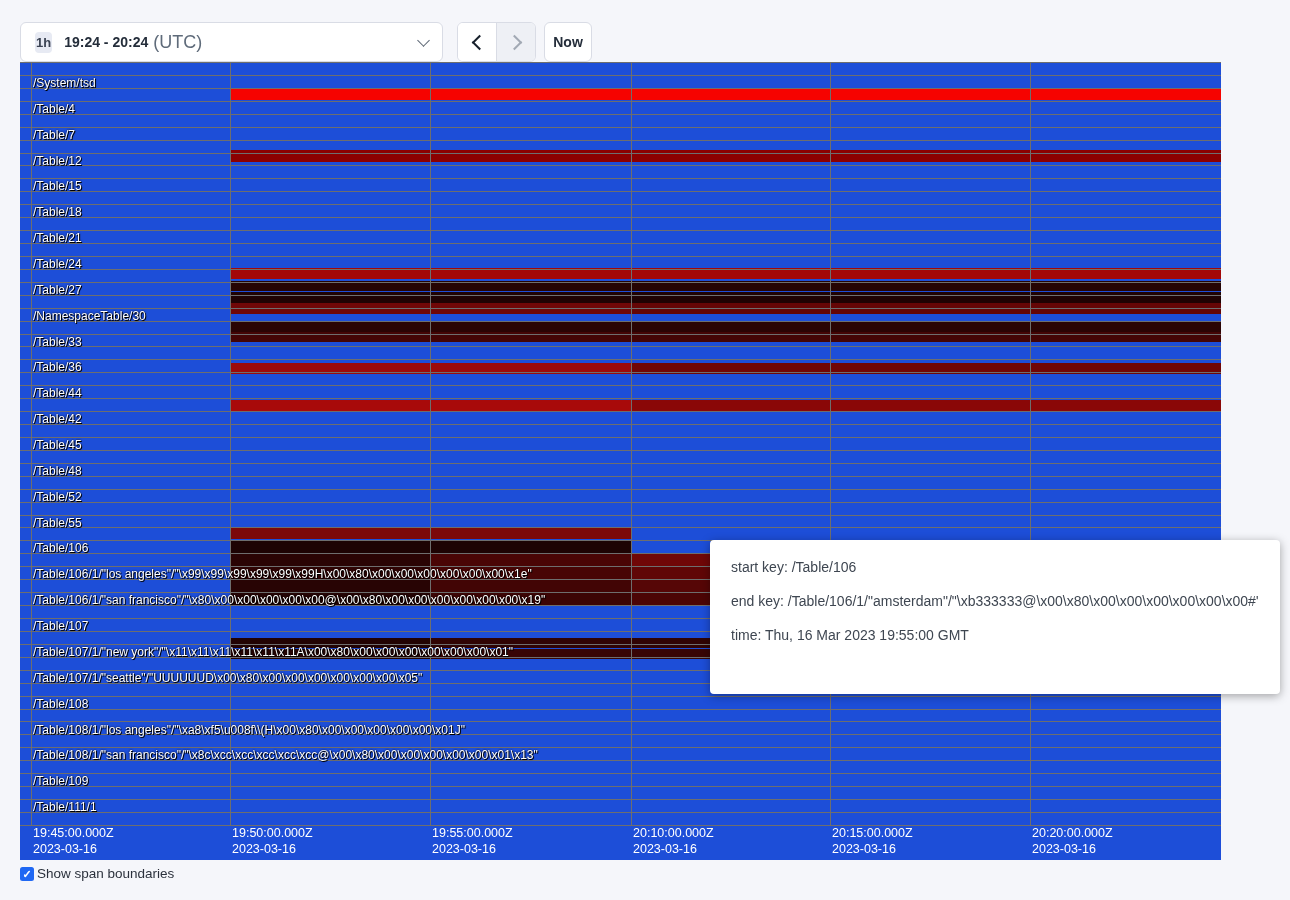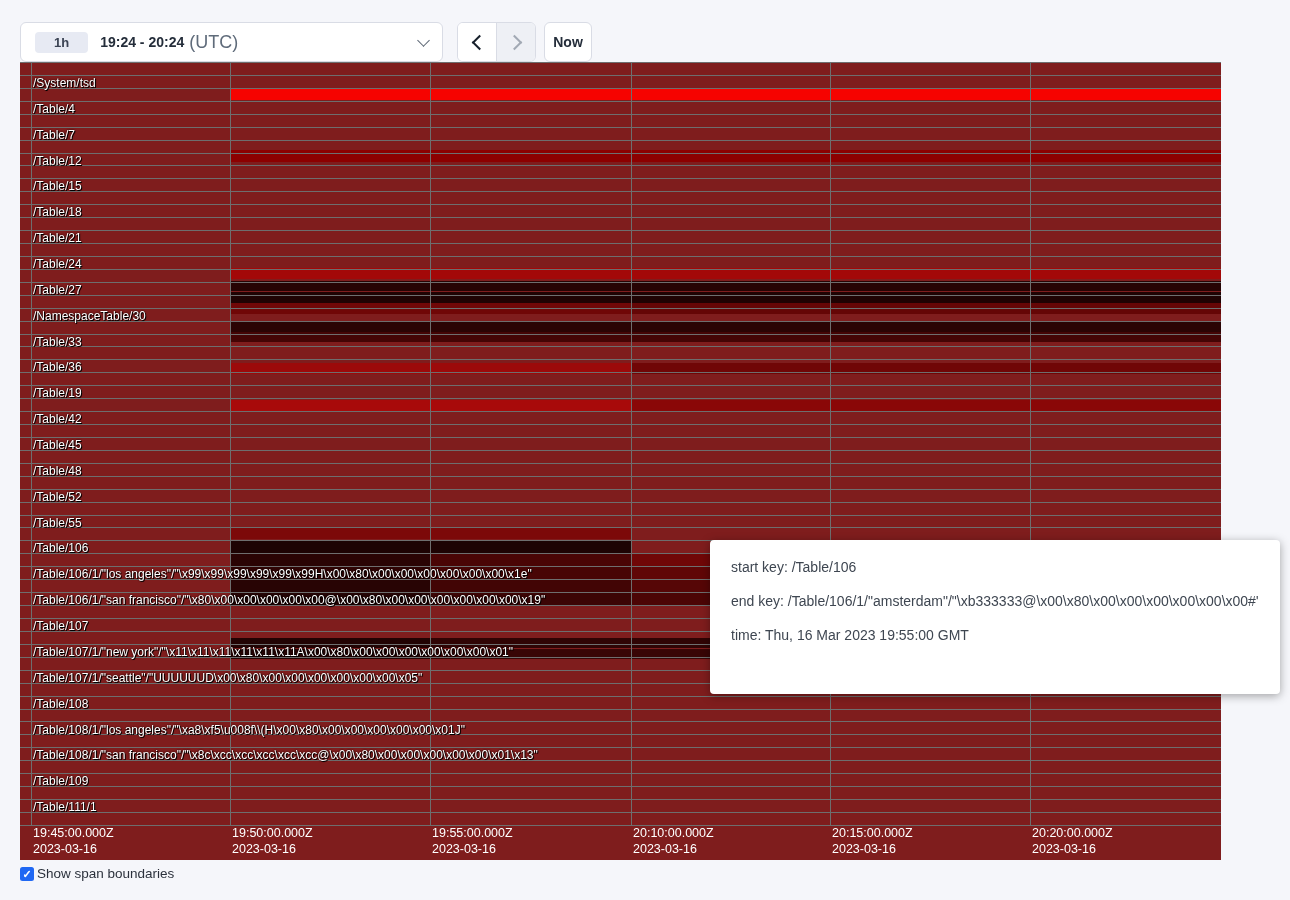--- a/index.html
+++ b/index.html
@@ -9,40 +9,40 @@
     font-family:"Liberation Sans", sans-serif;
   }
   
   .ctrl{
     position:absolute;box-sizing:border-box;background:#fff;
     border:1px solid #d9dce5;border-radius:6px;display:flex;align-items:center;
   }
   #time-range{left:20px;top:22px;width:423px;height:40px;padding:0 14px;cursor:pointer;}
   #range-badge{
     background:#e7eaf3;color:#3c4454;font-weight:bold;font-size:13px;
-    padding:3px 19px;border-radius:4px;margin-right:12px;
+    padding:3px 1px;border-radius:4px;margin-right:12px;
   }
   #range-text{font-size:14px;font-weight:bold;color:#242d3a;}
   #range-suffix{font-size:18px;color:#5f6b7a;margin-left:5px;font-weight:normal;}
   .chev-down{
     margin-left:auto;width:8px;height:8px;margin-top:-4px;
     border-right:1.6px solid #5a6472;border-bottom:1.6px solid #5a6472;
     transform:rotate(45deg);
   }
   #nav-group{left:457px;top:22px;height:40px;padding:0;overflow:hidden;}
   .nav-btn{width:38px;height:100%;display:flex;align-items:center;justify-content:center;cursor:pointer;background:#fff;border:none;}
   .nav-btn + .nav-btn{border-left:1px solid #d9dce5;}
   .nav-btn.disabled{background:#eef0f5;cursor:default;}
   .chev-left{width:9px;height:9px;border-left:2.6px solid #17202c;border-bottom:2.6px solid #17202c;transform:rotate(45deg);margin-left:4px;}
   .chev-right{width:9px;height:9px;border-left:2.6px solid #a2a9b4;border-bottom:2.6px solid #a2a9b4;transform:rotate(-135deg);margin-right:4px;}
   #now-button{left:544px;top:22px;width:48px;height:40px;justify-content:center;cursor:pointer;font-size:14px;font-weight:bold;color:#242d3a;}
   
   #hm{
     position:absolute;left:20px;top:62px;width:1201px;height:798px;
-    background:#7f1d1d;overflow:hidden;
+    background:#1d4ed8;overflow:hidden;
   }
   .rowlabel{
     position:absolute;height:14px;line-height:14px;font-size:12px;color:#fff;
     white-space:nowrap;text-shadow:0 0 2px #000,1px 1px 0 #000;z-index:30;
   }
   .axislabel{position:absolute;font-size:12.5px;color:#fff;line-height:16px;white-space:nowrap;z-index:30;}
   
   #tooltip{
     position:absolute;left:710px;top:540px;width:570px;height:154px;box-sizing:border-box;
     background:#fff;border-radius:4px;box-shadow:0 2px 10px rgba(0,0,0,0.35);
@@ -182,21 +182,21 @@
     <div class="rowlabel" style="position: absolute; left: 13px; top: 65.72px;">/Table/7</div>
     <div class="rowlabel" style="position: absolute; left: 13px; top: 91.58px;">/Table/12</div>
     <div class="rowlabel" style="position: absolute; left: 13px; top: 117.44px;">/Table/15</div>
     <div class="rowlabel" style="position: absolute; left: 13px; top: 143.3px;">/Table/18</div>
     <div class="rowlabel" style="position: absolute; left: 13px; top: 169.16px;">/Table/21</div>
     <div class="rowlabel" style="position: absolute; left: 13px; top: 195.02px;">/Table/24</div>
     <div class="rowlabel" style="position: absolute; left: 13px; top: 220.88px;">/Table/27</div>
     <div class="rowlabel" style="position: absolute; left: 13px; top: 246.74px;">/NamespaceTable/30</div>
     <div class="rowlabel" style="position: absolute; left: 13px; top: 272.6px;">/Table/33</div>
     <div class="rowlabel" style="position: absolute; left: 13px; top: 298.46px;">/Table/36</div>
-    <div class="rowlabel" style="position: absolute; left: 13px; top: 324.32px;">/Table/19</div>
+    <div class="rowlabel" style="position: absolute; left: 13px; top: 324.32px;">/Table/44</div>
     <div class="rowlabel" style="position: absolute; left: 13px; top: 350.18px;">/Table/42</div>
     <div class="rowlabel" style="position: absolute; left: 13px; top: 376.04px;">/Table/45</div>
     <div class="rowlabel" style="position: absolute; left: 13px; top: 401.9px;">/Table/48</div>
     <div class="rowlabel" style="position: absolute; left: 13px; top: 427.76px;">/Table/52</div>
     <div class="rowlabel" style="position: absolute; left: 13px; top: 453.62px;">/Table/55</div>
     <div class="rowlabel" style="position: absolute; left: 13px; top: 479.48px;">/Table/106</div>
     <div class="rowlabel" style="position: absolute; left: 13px; top: 505.34px;">/Table/106/1/"los angeles"/"\x99\x99\x99\x99\x99\x99H\x00\x80\x00\x00\x00\x00\x00\x00\x1e"</div>
     <div class="rowlabel" style="position: absolute; left: 13px; top: 531.2px;">/Table/106/1/"san francisco"/"\x80\x00\x00\x00\x00\x00@\x00\x80\x00\x00\x00\x00\x00\x00\x19"</div>
     <div class="rowlabel" style="position: absolute; left: 13px; top: 557.06px;">/Table/107</div>
     <div class="rowlabel" style="position: absolute; left: 13px; top: 582.92px;">/Table/107/1/"new york"/"\x11\x11\x11\x11\x11\x11A\x00\x80\x00\x00\x00\x00\x00\x00\x01"</div>

